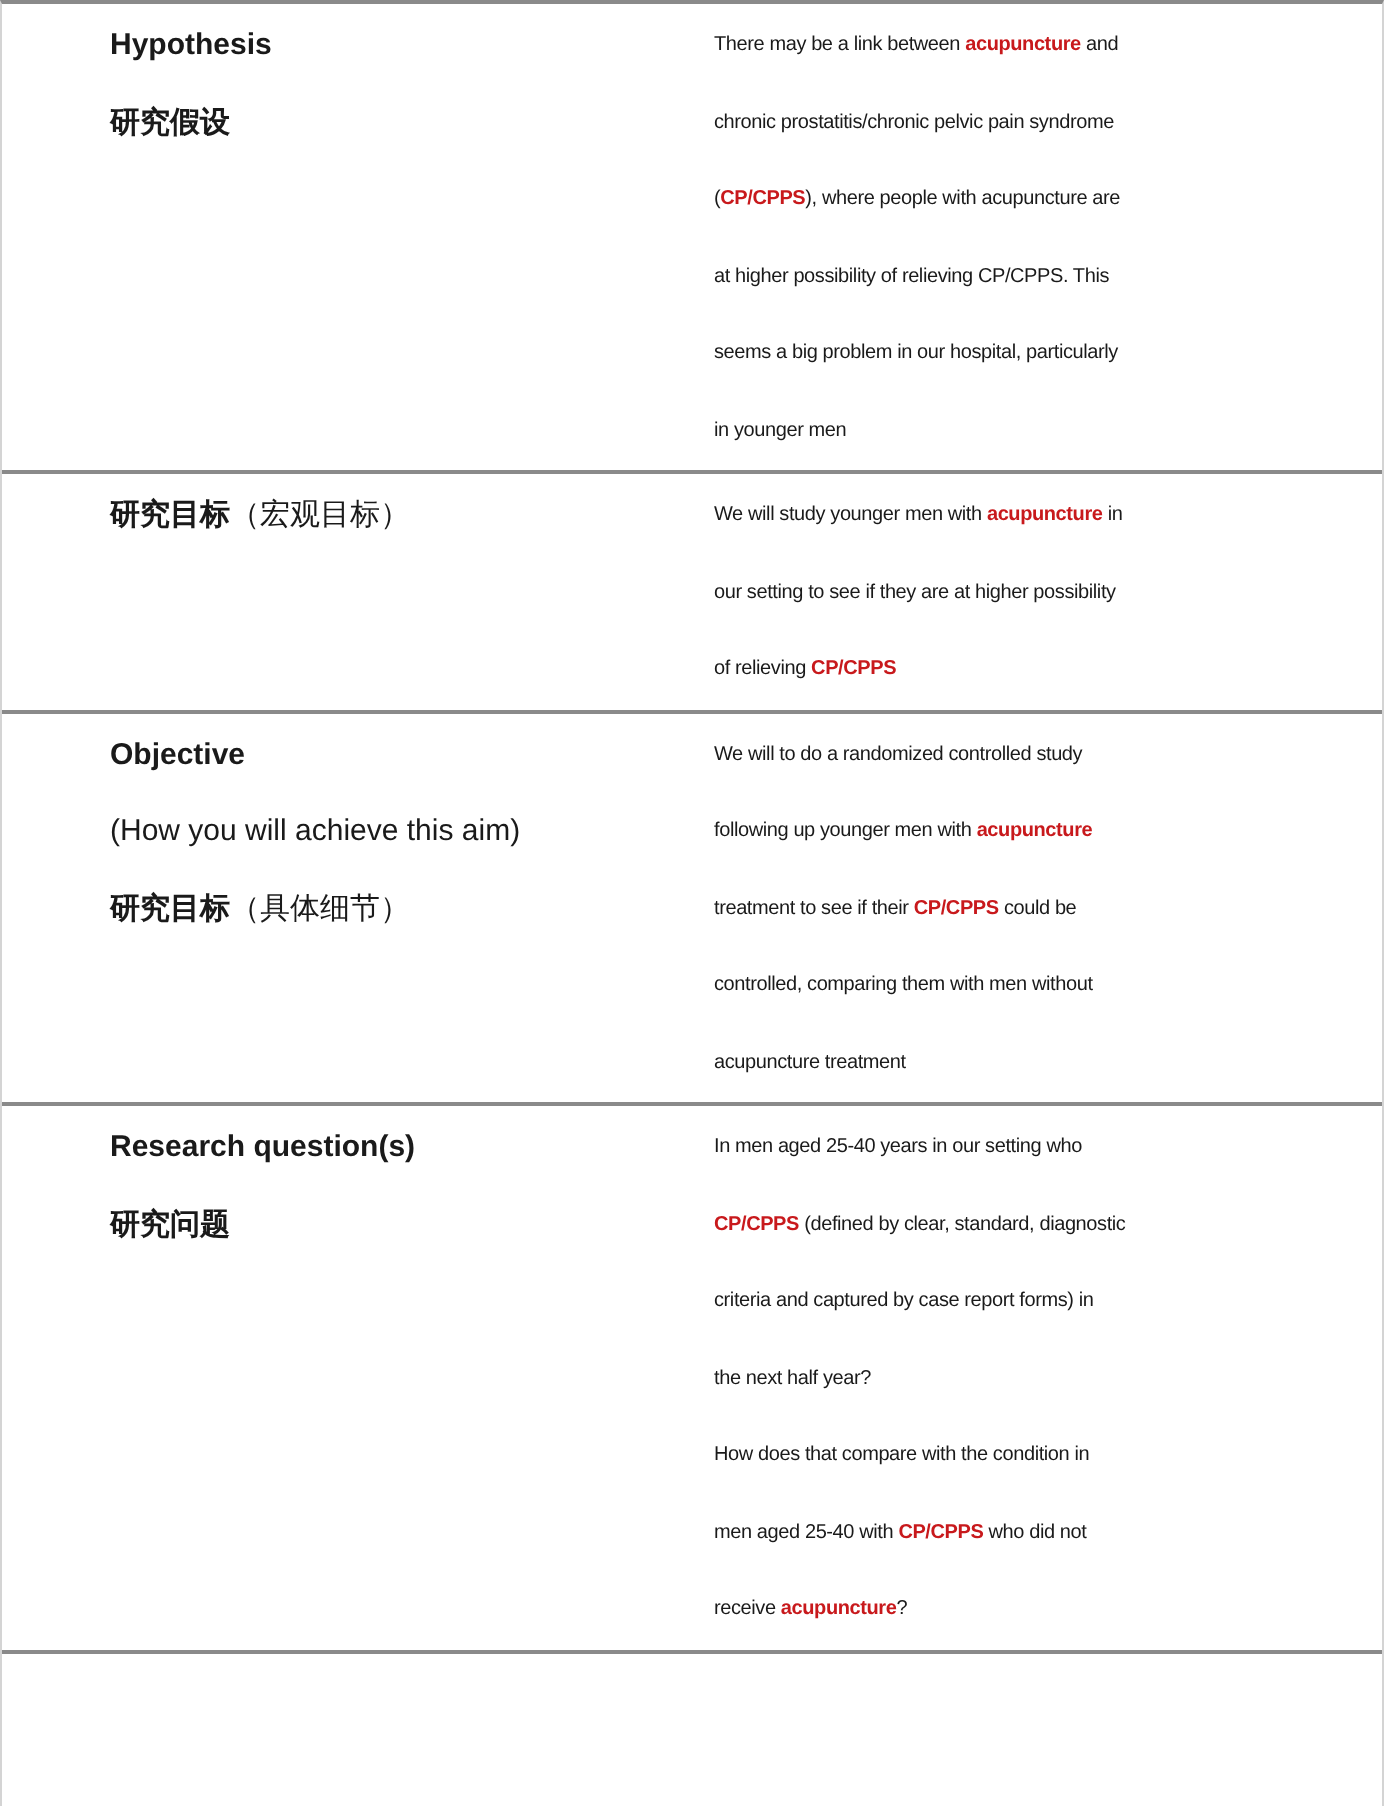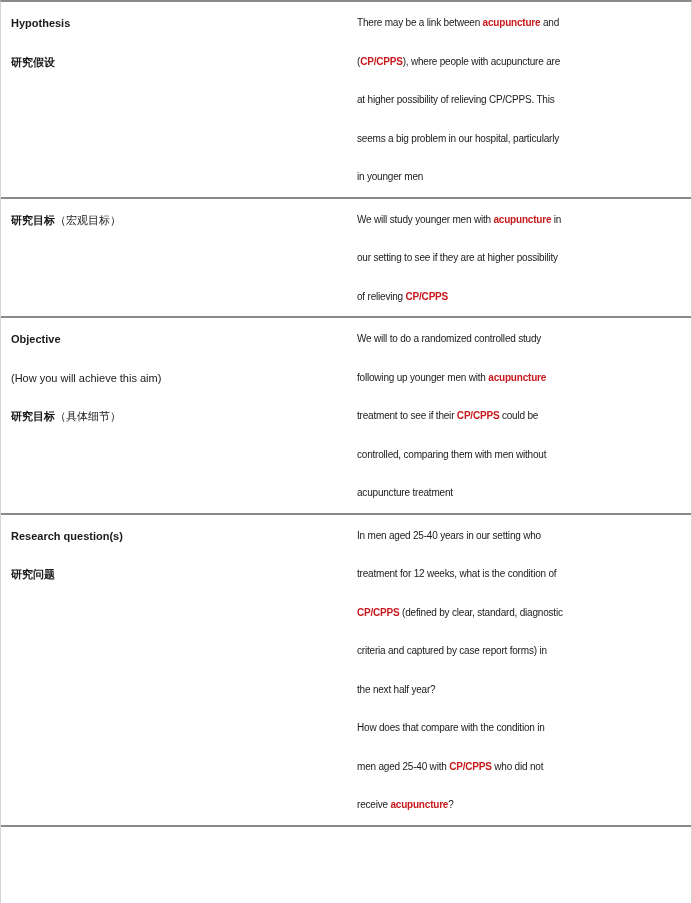--- a/index.html
+++ b/index.html
@@ -31,38 +31,40 @@
     overflow: hidden;
   }
   .line {
     line-height: 38.5px;
     font-size: 10px;
     letter-spacing: -0.2px;
     color: #1a1a1a;
     white-space: nowrap;
   }
   .label-cell .line {
-    font-size: 11px;
+    font-size: 15px;
     letter-spacing: 0;
+    margin-left: 44px;
   }
   .seg-b { font-weight: 700; }
   .seg-n { font-weight: 400; }
   .seg-r { font-weight: 700; color: #c8191c; }
 </style>
 </head>
 <body>
 
 <div class="doc-table">
   <div class="row">
     <div class="cell label-cell">
         <div class="line"><span class="seg-b">Hypothesis</span></div>
         <div class="line"><span class="seg-b">研究假设</span></div>
       </div>
     <div class="cell content-cell">
         <div class="line"><span class="seg-n">There may be a link between </span><span class="seg-r">acupuncture</span><span class="seg-n"> and</span></div>
+        <div class="line"><span class="seg-n">chronic prostatitis/chronic pelvic pain syndrome</span></div>
         <div class="line"><span class="seg-n">(</span><span class="seg-r">CP/CPPS</span><span class="seg-n">), where people with acupuncture are</span></div>
         <div class="line"><span class="seg-n">at higher possibility of relieving CP/CPPS. This</span></div>
         <div class="line"><span class="seg-n">seems a big problem in our hospital, particularly</span></div>
         <div class="line"><span class="seg-n">in younger men</span></div>
       </div>
   </div>
 
   <div class="row">
     <div class="cell label-cell">
         <div class="line"><span class="seg-b">研究目标</span><span class="seg-n">（宏观目标）</span></div>
@@ -89,21 +91,20 @@
       </div>
   </div>
 
   <div class="row">
     <div class="cell label-cell">
         <div class="line"><span class="seg-b">Research question(s)</span></div>
         <div class="line"><span class="seg-b">研究问题</span></div>
       </div>
     <div class="cell content-cell">
         <div class="line"><span class="seg-n">In men aged 25-40 years in our setting who</span></div>
-        <div class="line"><span class="seg-n">treatment for 12 weeks, what is the condition of</span></div>
         <div class="line"><span class="seg-r">CP/CPPS</span><span class="seg-n"> (defined by clear, standard, diagnostic</span></div>
         <div class="line"><span class="seg-n">criteria and captured by case report forms) in</span></div>
         <div class="line"><span class="seg-n">the next half year?</span></div>
         <div class="line"><span class="seg-n">How does that compare with the condition in</span></div>
         <div class="line"><span class="seg-n">men aged 25-40 with </span><span class="seg-r">CP/CPPS</span><span class="seg-n"> who did not</span></div>
         <div class="line"><span class="seg-n">receive </span><span class="seg-r">acupuncture</span><span class="seg-n">?</span></div>
       </div>
   </div>
 </div>
 

